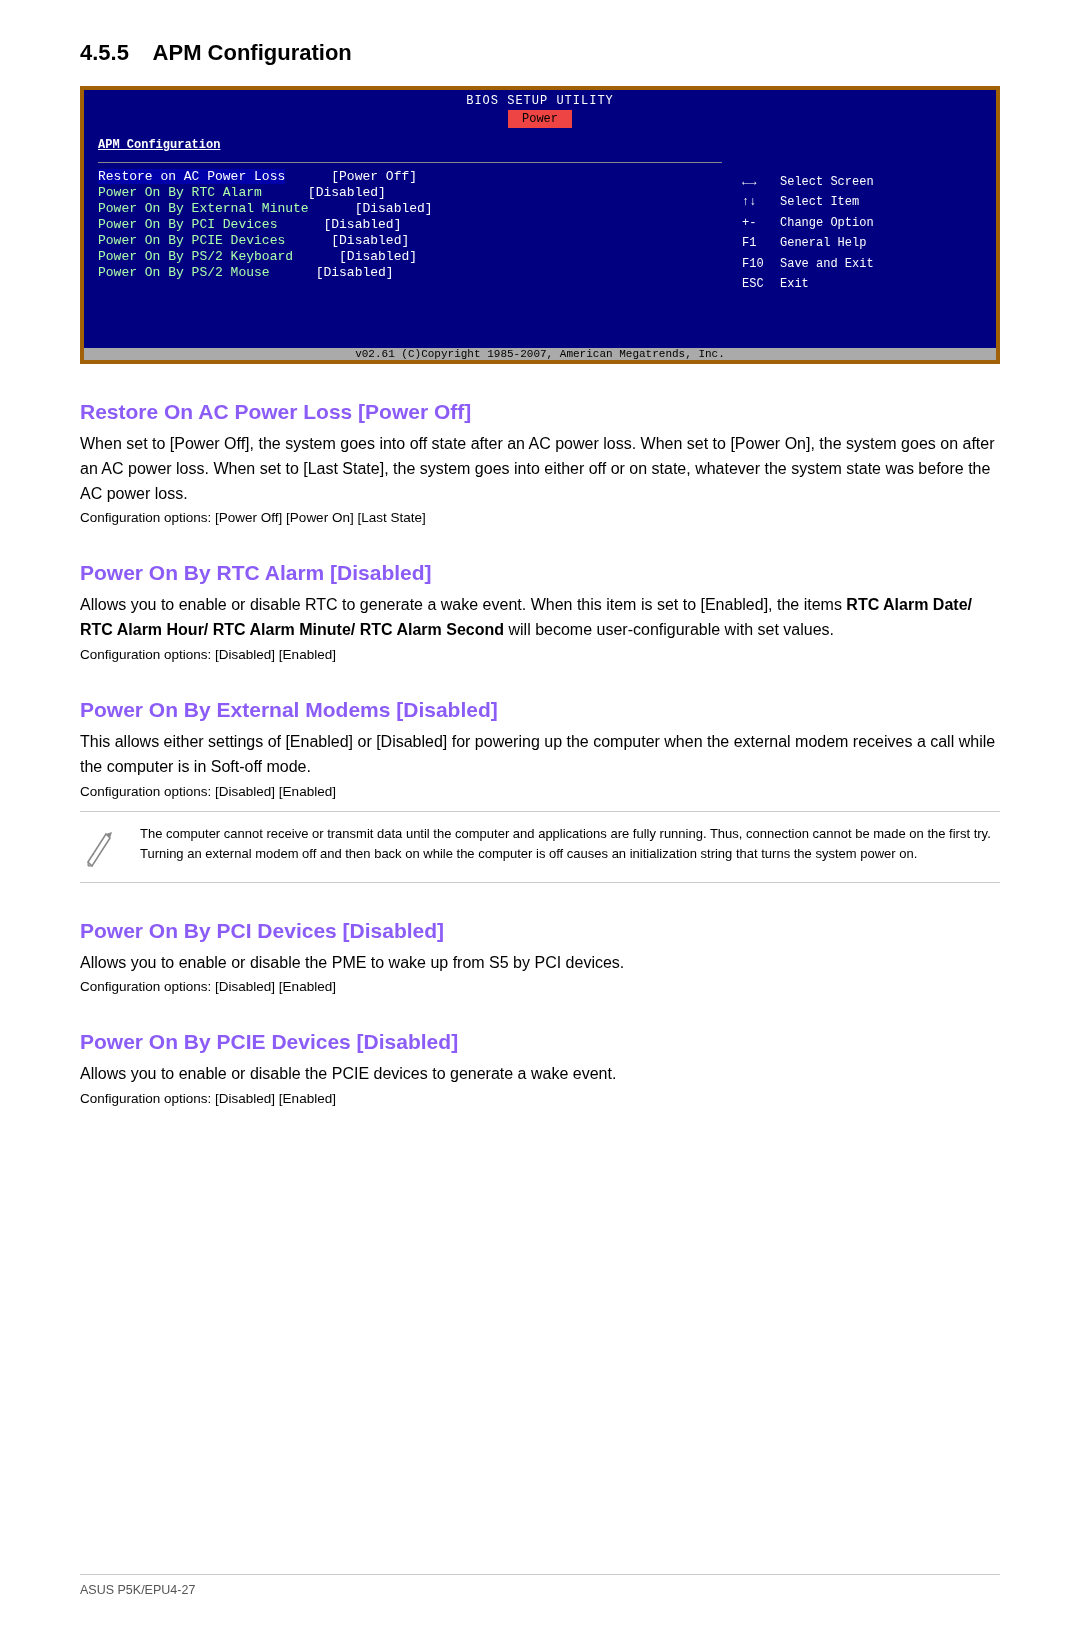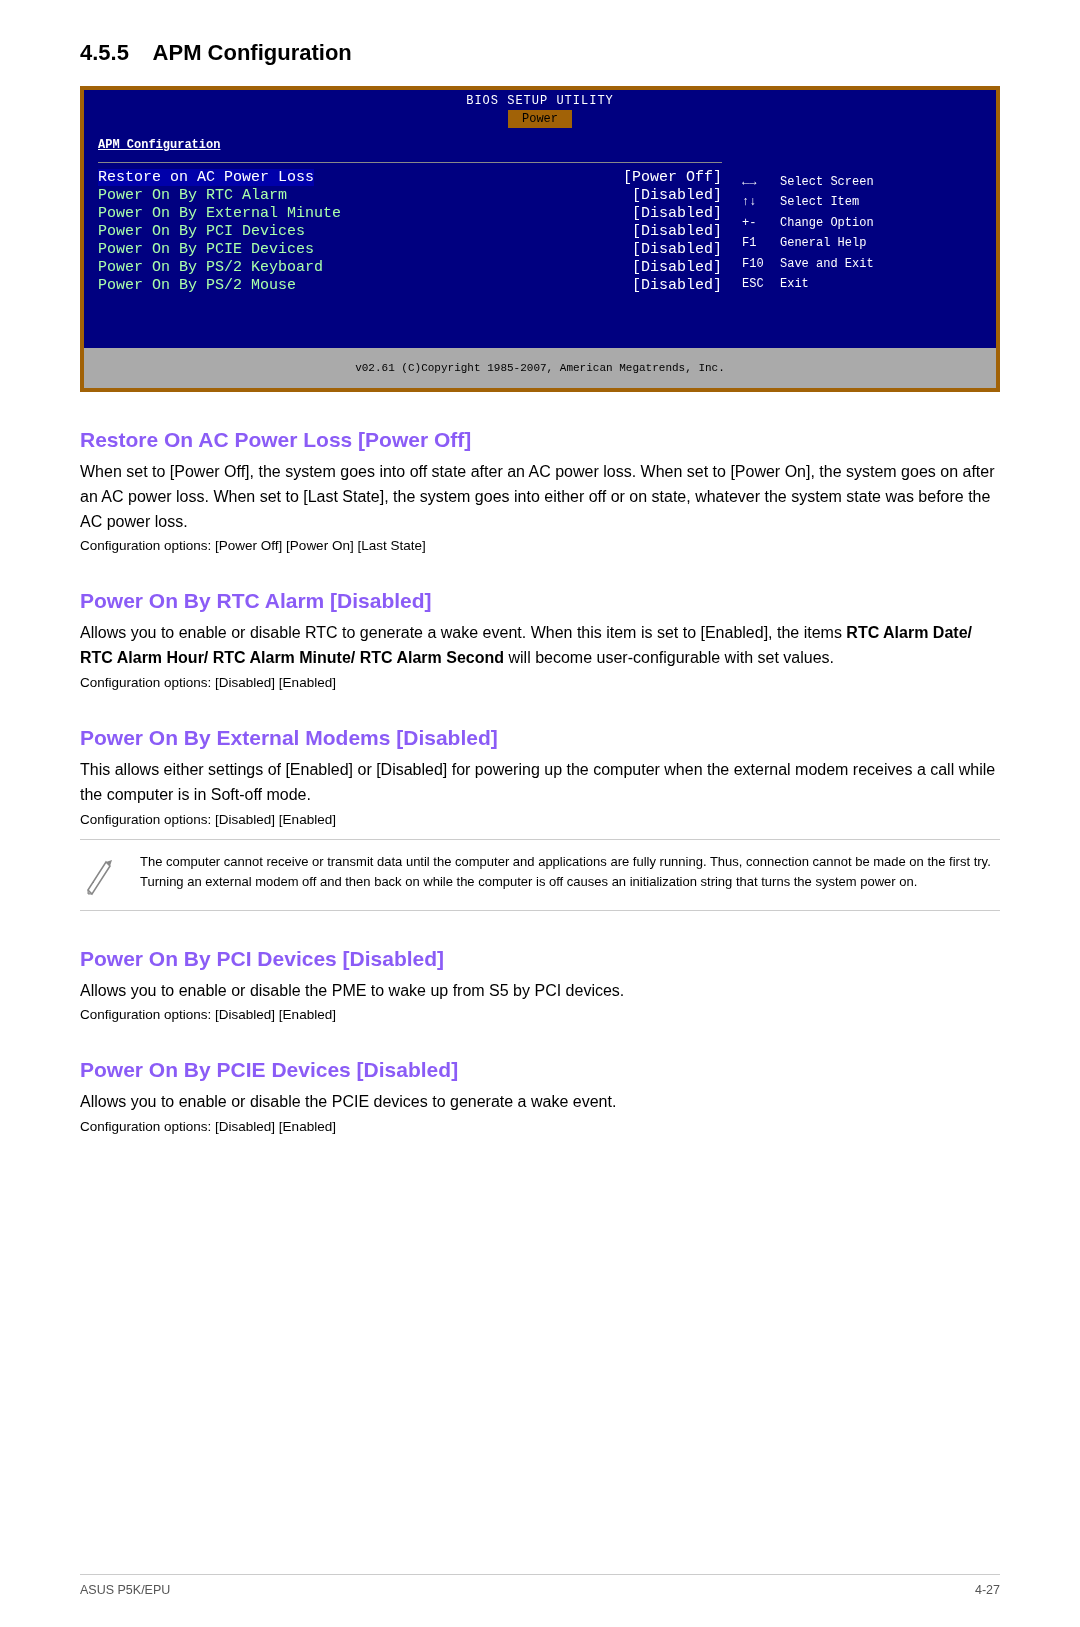--- a/index.html
+++ b/index.html
@@ -40,21 +40,21 @@
       font-size: 12px;
       letter-spacing: 1px;
     }
     .bios-tab-bar {
       display: flex;
       justify-content: center;
       background: #000080;
       padding-bottom: 0;
     }
     .bios-tab {
-      background: #a16207;
+      background: #ef4444;
       color: #000;
       padding: 2px 14px;
       font-family: 'Courier New', Courier, monospace;
       font-size: 12px;
     }
     .bios-content {
       display: flex;
       background: #000080;
       padding: 10px 14px 10px 14px;
       min-height: 220px;
@@ -73,25 +73,25 @@
     .bios-section-title {
       color: #fff;
       font-weight: bold;
       font-family: 'Courier New', Courier, monospace;
       font-size: 12px;
       margin-bottom: 10px;
       text-decoration: underline;
     }
     .bios-item {
       display: flex;
-      justify-content: space-between;
-      color: #fff;
-      font-family: 'Courier New', Courier, monospace;
-      font-size: 15px;
+      color: #fff;
+      font-family: 'Courier New', Courier, monospace;
+      font-size: 13px;
       margin-bottom: 1px;
+      gap: 36px;
     }
     .bios-item-label { color: #aaffaa; }
     .bios-item-label.highlight { color: #ffffff; background: #0000aa; }
     .bios-item-value { color: #fff; margin-left: 10px; }
     .bios-divider {
       border-top: 1px solid #888;
       margin: 6px 0;
     }
     .bios-keys {
       margin-top: 30px;
@@ -105,21 +105,21 @@
       gap: 8px;
     }
     .bios-key-sym { width: 30px; color: #fff; }
     .bios-key-desc { color: #fff; }
     .bios-footer {
       background: #aaa;
       color: #000;
       text-align: center;
       font-family: 'Courier New', Courier, monospace;
       font-size: 11px;
-      padding: 14px 0;
+      padding: 0 0;
     }
 
     
     .content-section {
       margin-bottom: 36px;
     }
     .subsection-title {
       font-size: 21px;
       font-weight: bold;
       margin-bottom: 8px;
@@ -164,21 +164,21 @@
       line-height: 1.55;
     }
 
     
     .page-footer {
       position: absolute;
       bottom: 30px;
       left: 80px;
       right: 80px;
       display: flex;
-      justify-content: space-between;
+      justify-content: flex-start;
       align-items: center;
       border-top: 1px solid #ccc;
       padding-top: 8px;
       font-size: 12.5px;
       color: #555;
     }
   </style>
 </head>
 <body>
 

